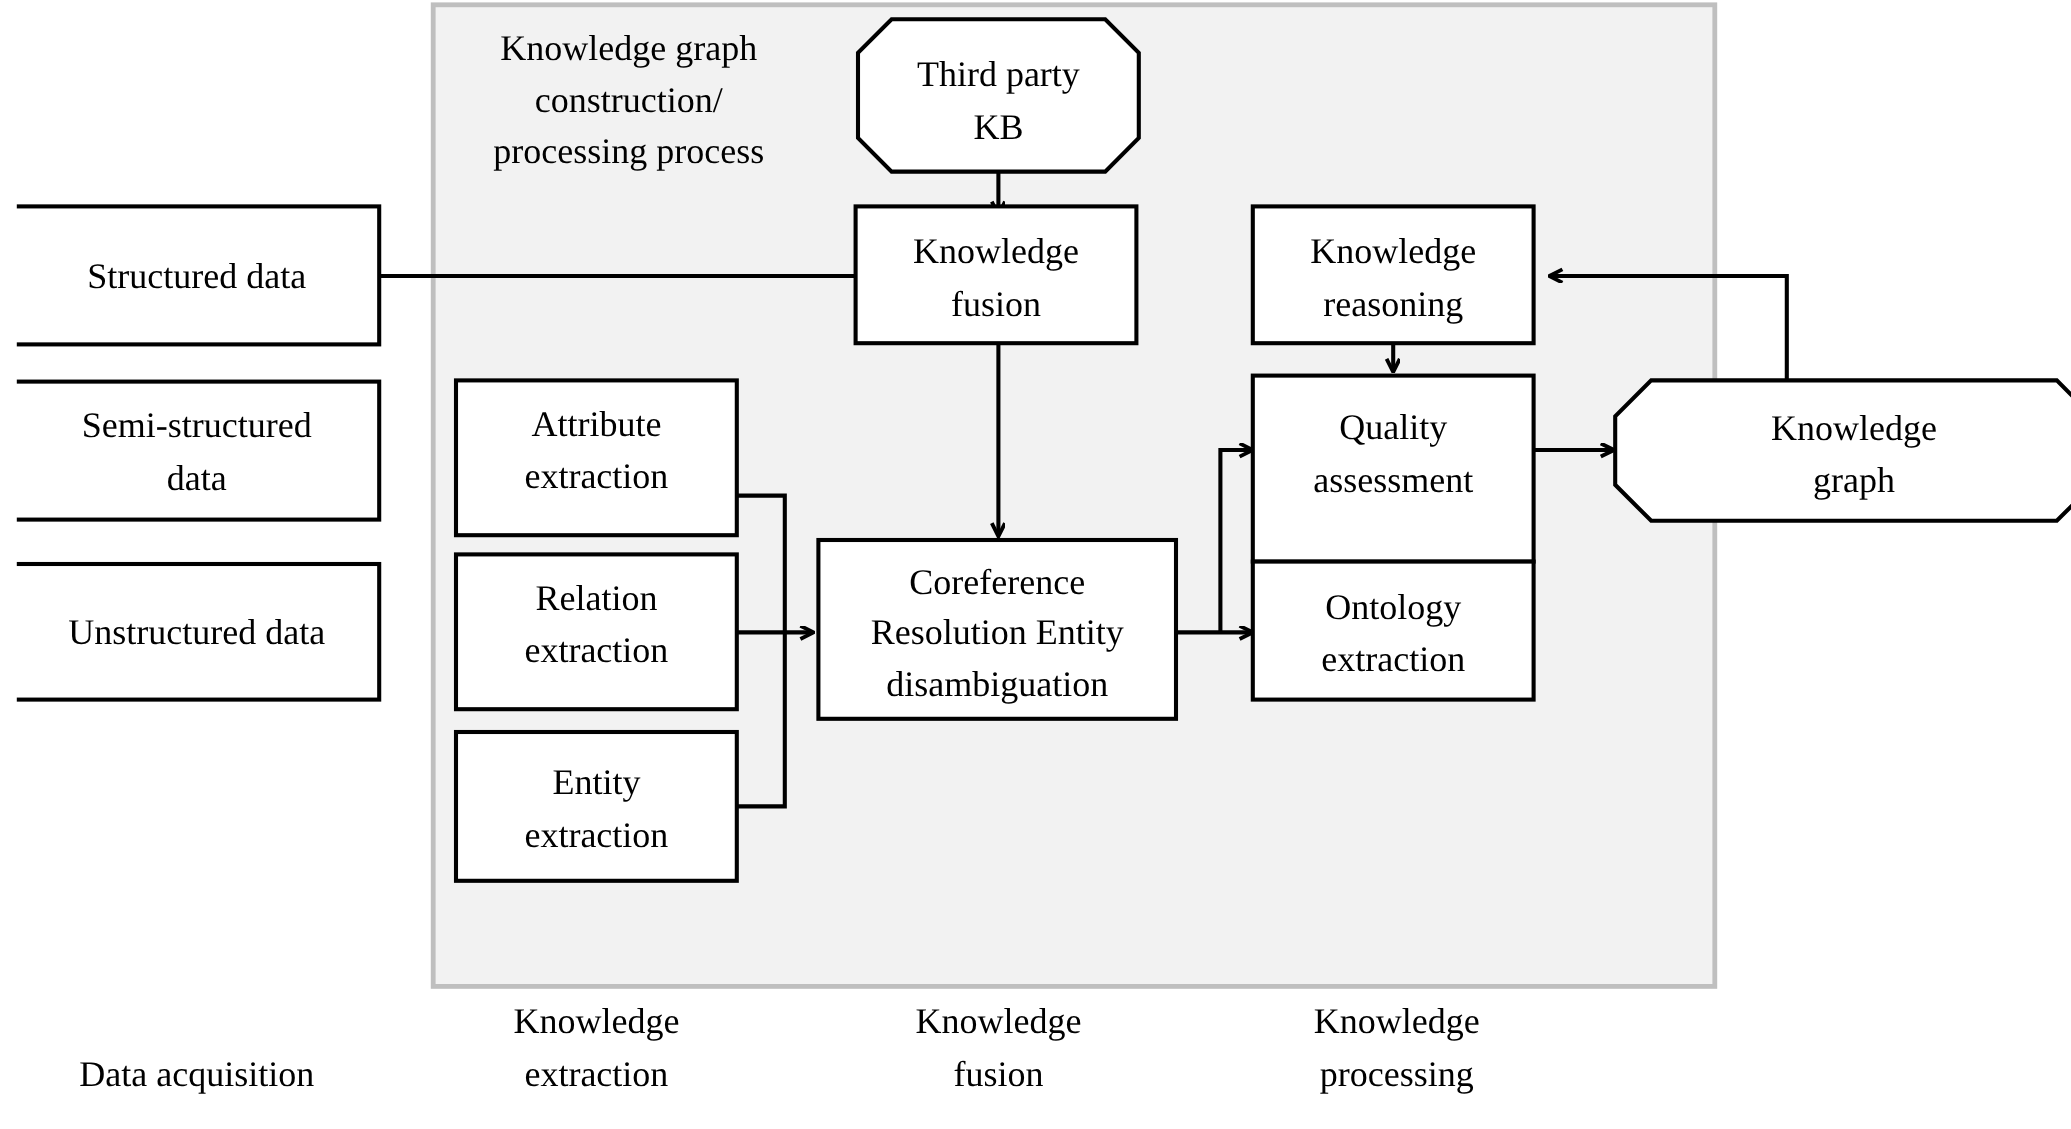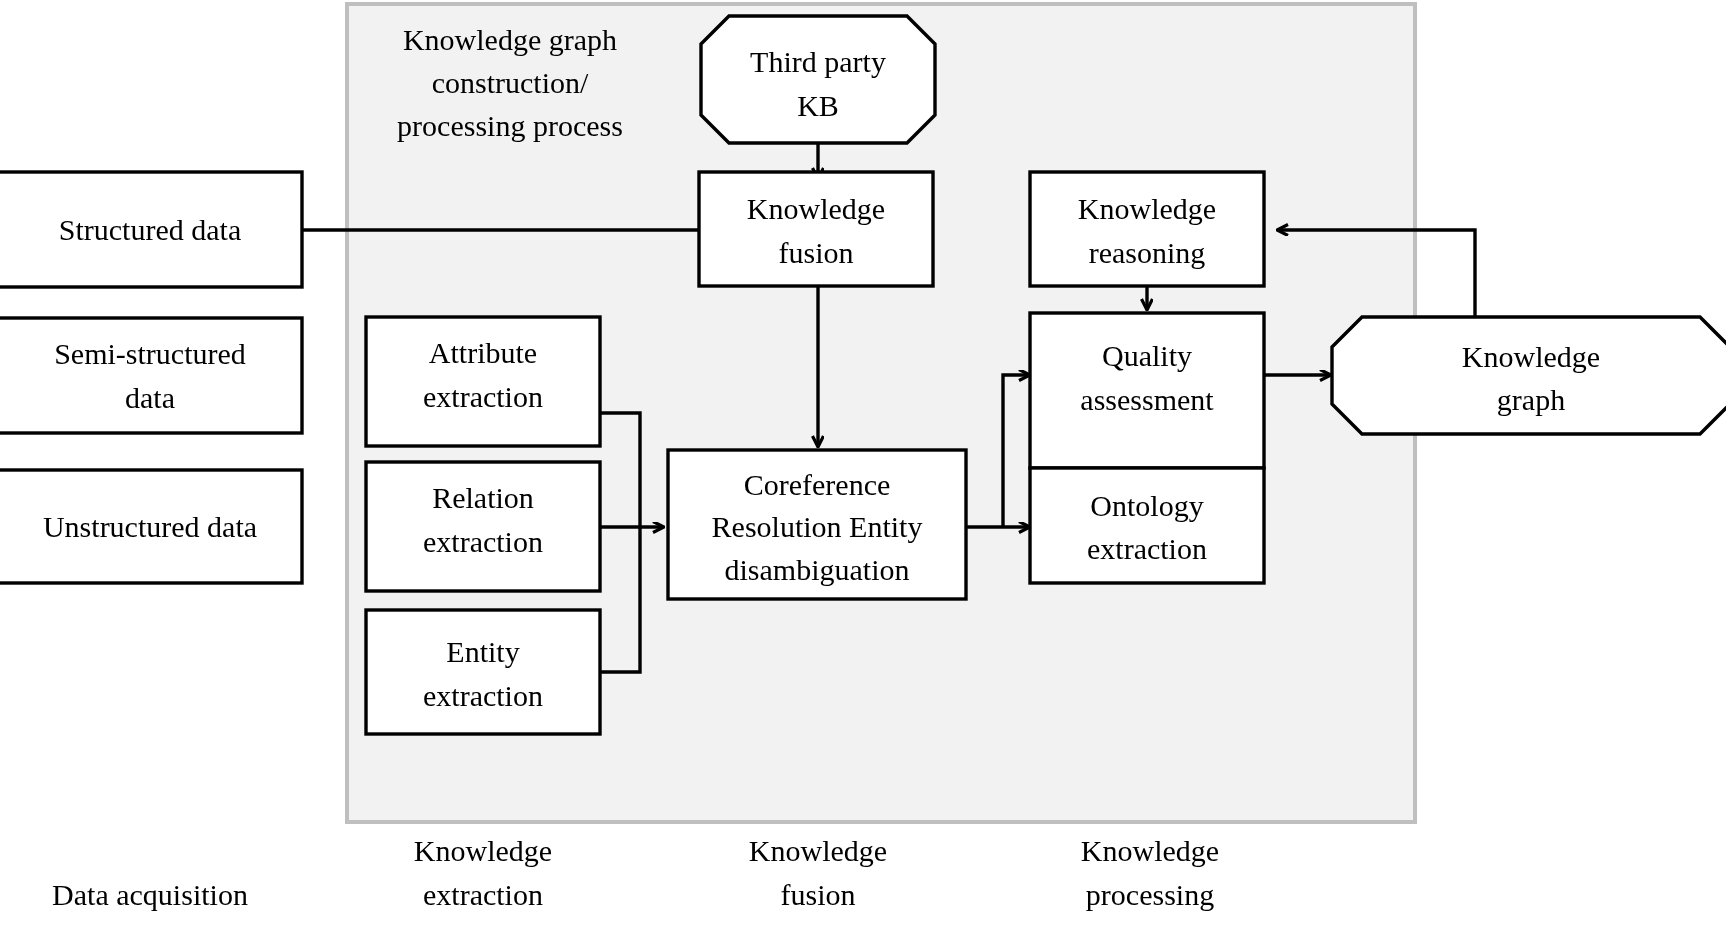--- a/index.html
+++ b/index.html
@@ -1,18 +1,18 @@
 <!DOCTYPE html>
 <html><head>
 <meta charset="utf-8">
 <style>
   html,body{margin:0;padding:0;background:#ffffff;}
   body{width:1726px;height:941px;overflow:hidden;
        font-family:"Liberation Serif","DejaVu Serif",serif;}
-  #stage{position:relative;width:1559px;height:941px;}
+  #stage{position:relative;width:1559px;height:941px;margin-left:14px;}
   svg{position:absolute;left:0;top:0;width:1726px;height:941px;}
   text{font-family:"Liberation Serif","DejaVu Serif",serif;fill:#000;}
   .boxtxt{font-size:30px;text-anchor:middle;}
   .paneltxt{font-size:30px;text-anchor:middle;}
   .footlbl{font-size:30px;text-anchor:middle;}
   .node{fill:#ffffff;stroke:#000000;stroke-width:3.4;}
   .panel{fill:#f2f2f2;stroke:#bfbfbf;stroke-width:4;}
   .conn{fill:none;stroke:#000000;stroke-width:3.4;}
 </style>
 </head>

